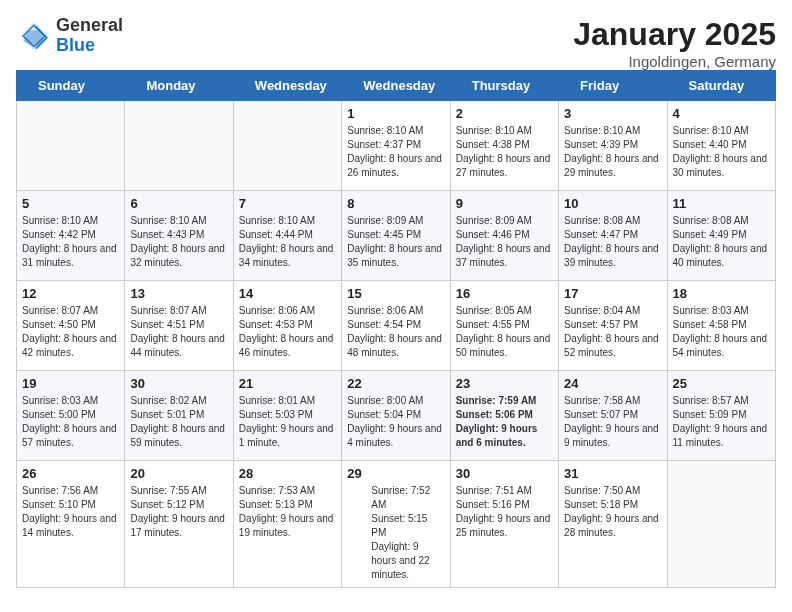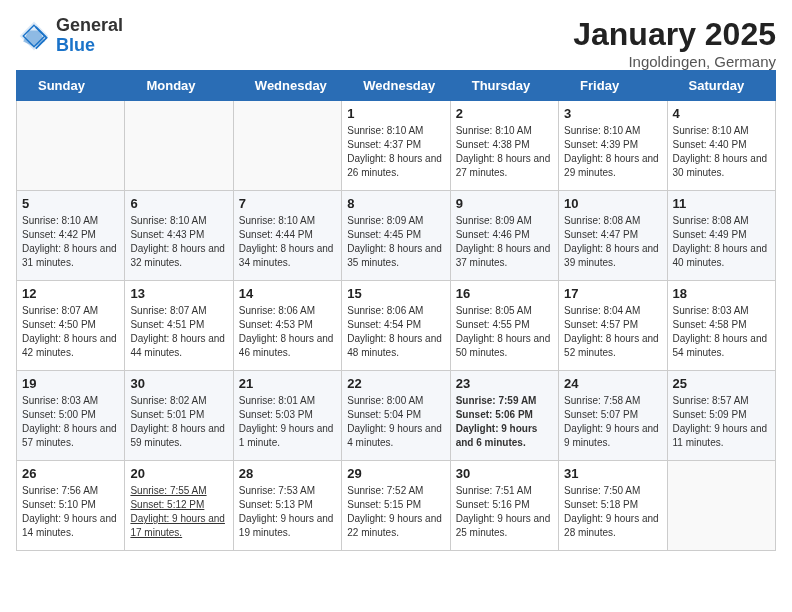--- a/index.html
+++ b/index.html
@@ -281,33 +281,33 @@
       </tr>
       <tr>
         <td>
           <div class="day-number">26</div>
           <div class="day-info" style="white-space: pre-line;">Sunrise: 7:56 AM
 Sunset: 5:10 PM
 Daylight: 9 hours and 14 minutes.</div>
         </td>
         <td>
           <div class="day-number">20</div>
-          <div class="day-info" style="white-space: pre-line; text-decoration: underline;">Sunrise: 7:55 AM
+          <div class="day-info" style="white-space: pre-line;">Sunrise: 7:55 AM
 Sunset: 5:12 PM
 Daylight: 9 hours and 17 minutes.</div>
         </td>
         <td>
           <div class="day-number">28</div>
           <div class="day-info" style="white-space: pre-line;">Sunrise: 7:53 AM
 Sunset: 5:13 PM
 Daylight: 9 hours and 19 minutes.</div>
         </td>
         <td>
           <div class="day-number">29</div>
-          <div class="day-info" style="white-space: pre-line;">Sunrise: 7:52 AM
+          <div class="day-info" style="white-space: pre-line; margin-left: 24px;">Sunrise: 7:52 AM
 Sunset: 5:15 PM
 Daylight: 9 hours and 22 minutes.</div>
         </td>
         <td>
           <div class="day-number">30</div>
           <div class="day-info" style="white-space: pre-line;">Sunrise: 7:51 AM
 Sunset: 5:16 PM
 Daylight: 9 hours and 25 minutes.</div>
         </td>
         <td>

